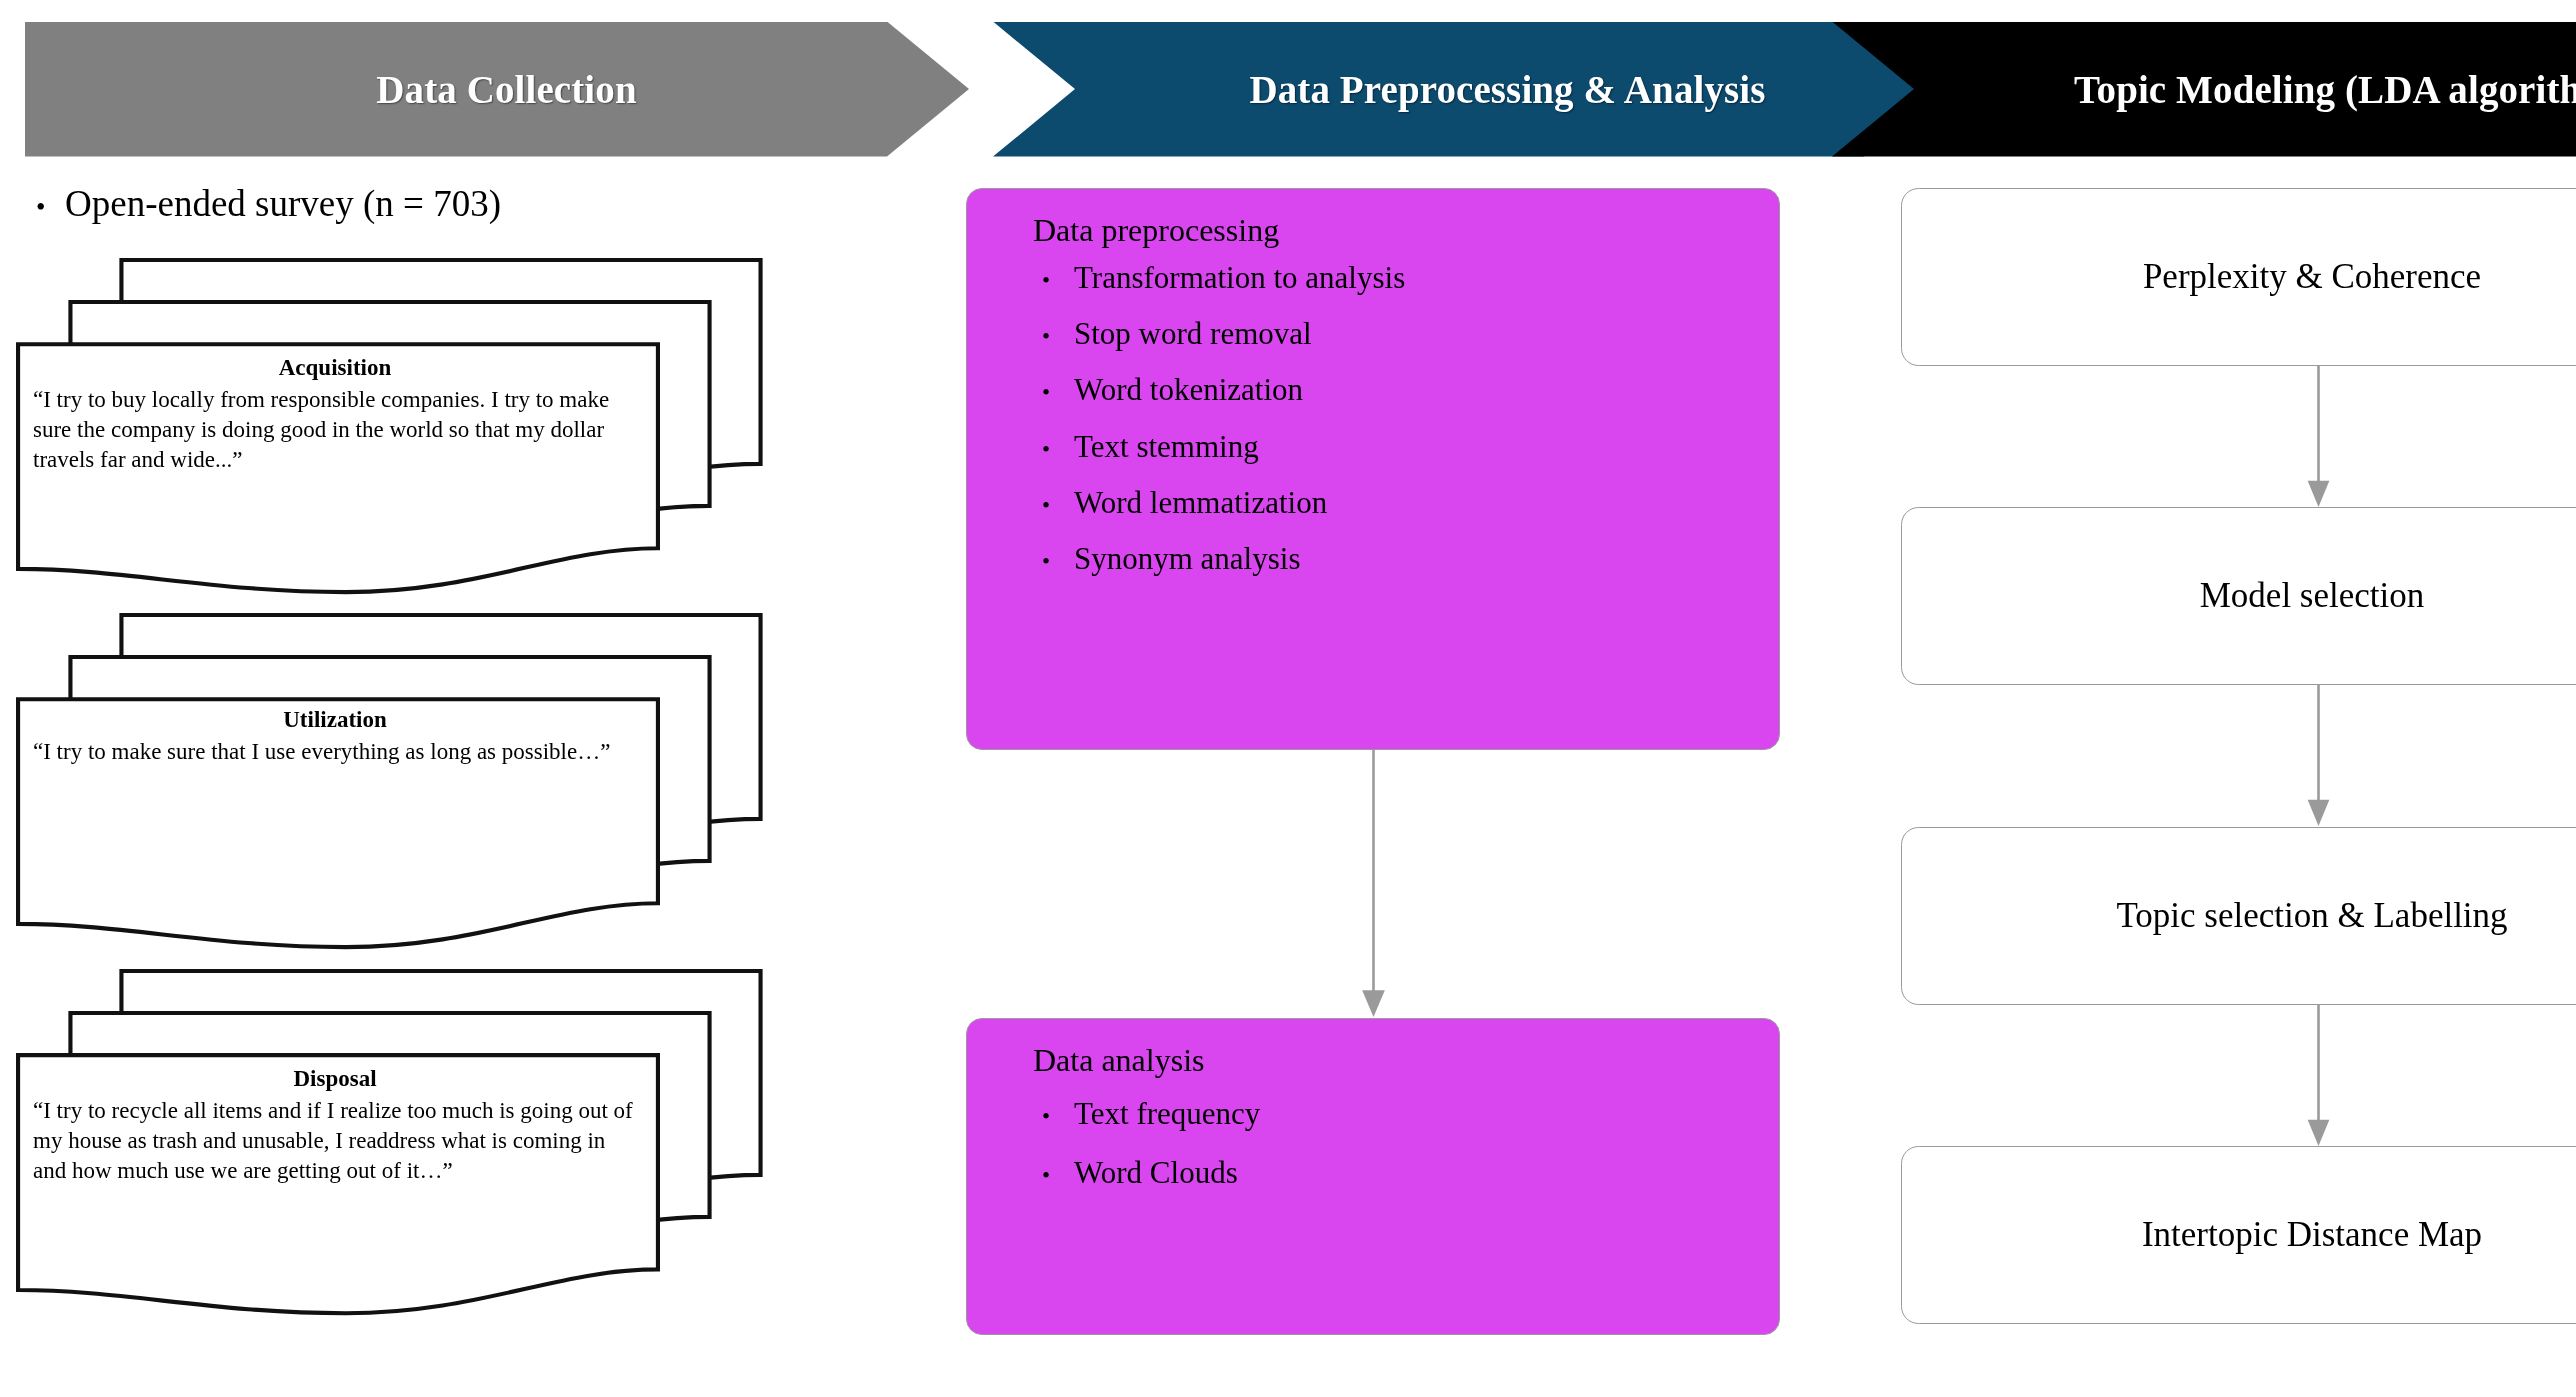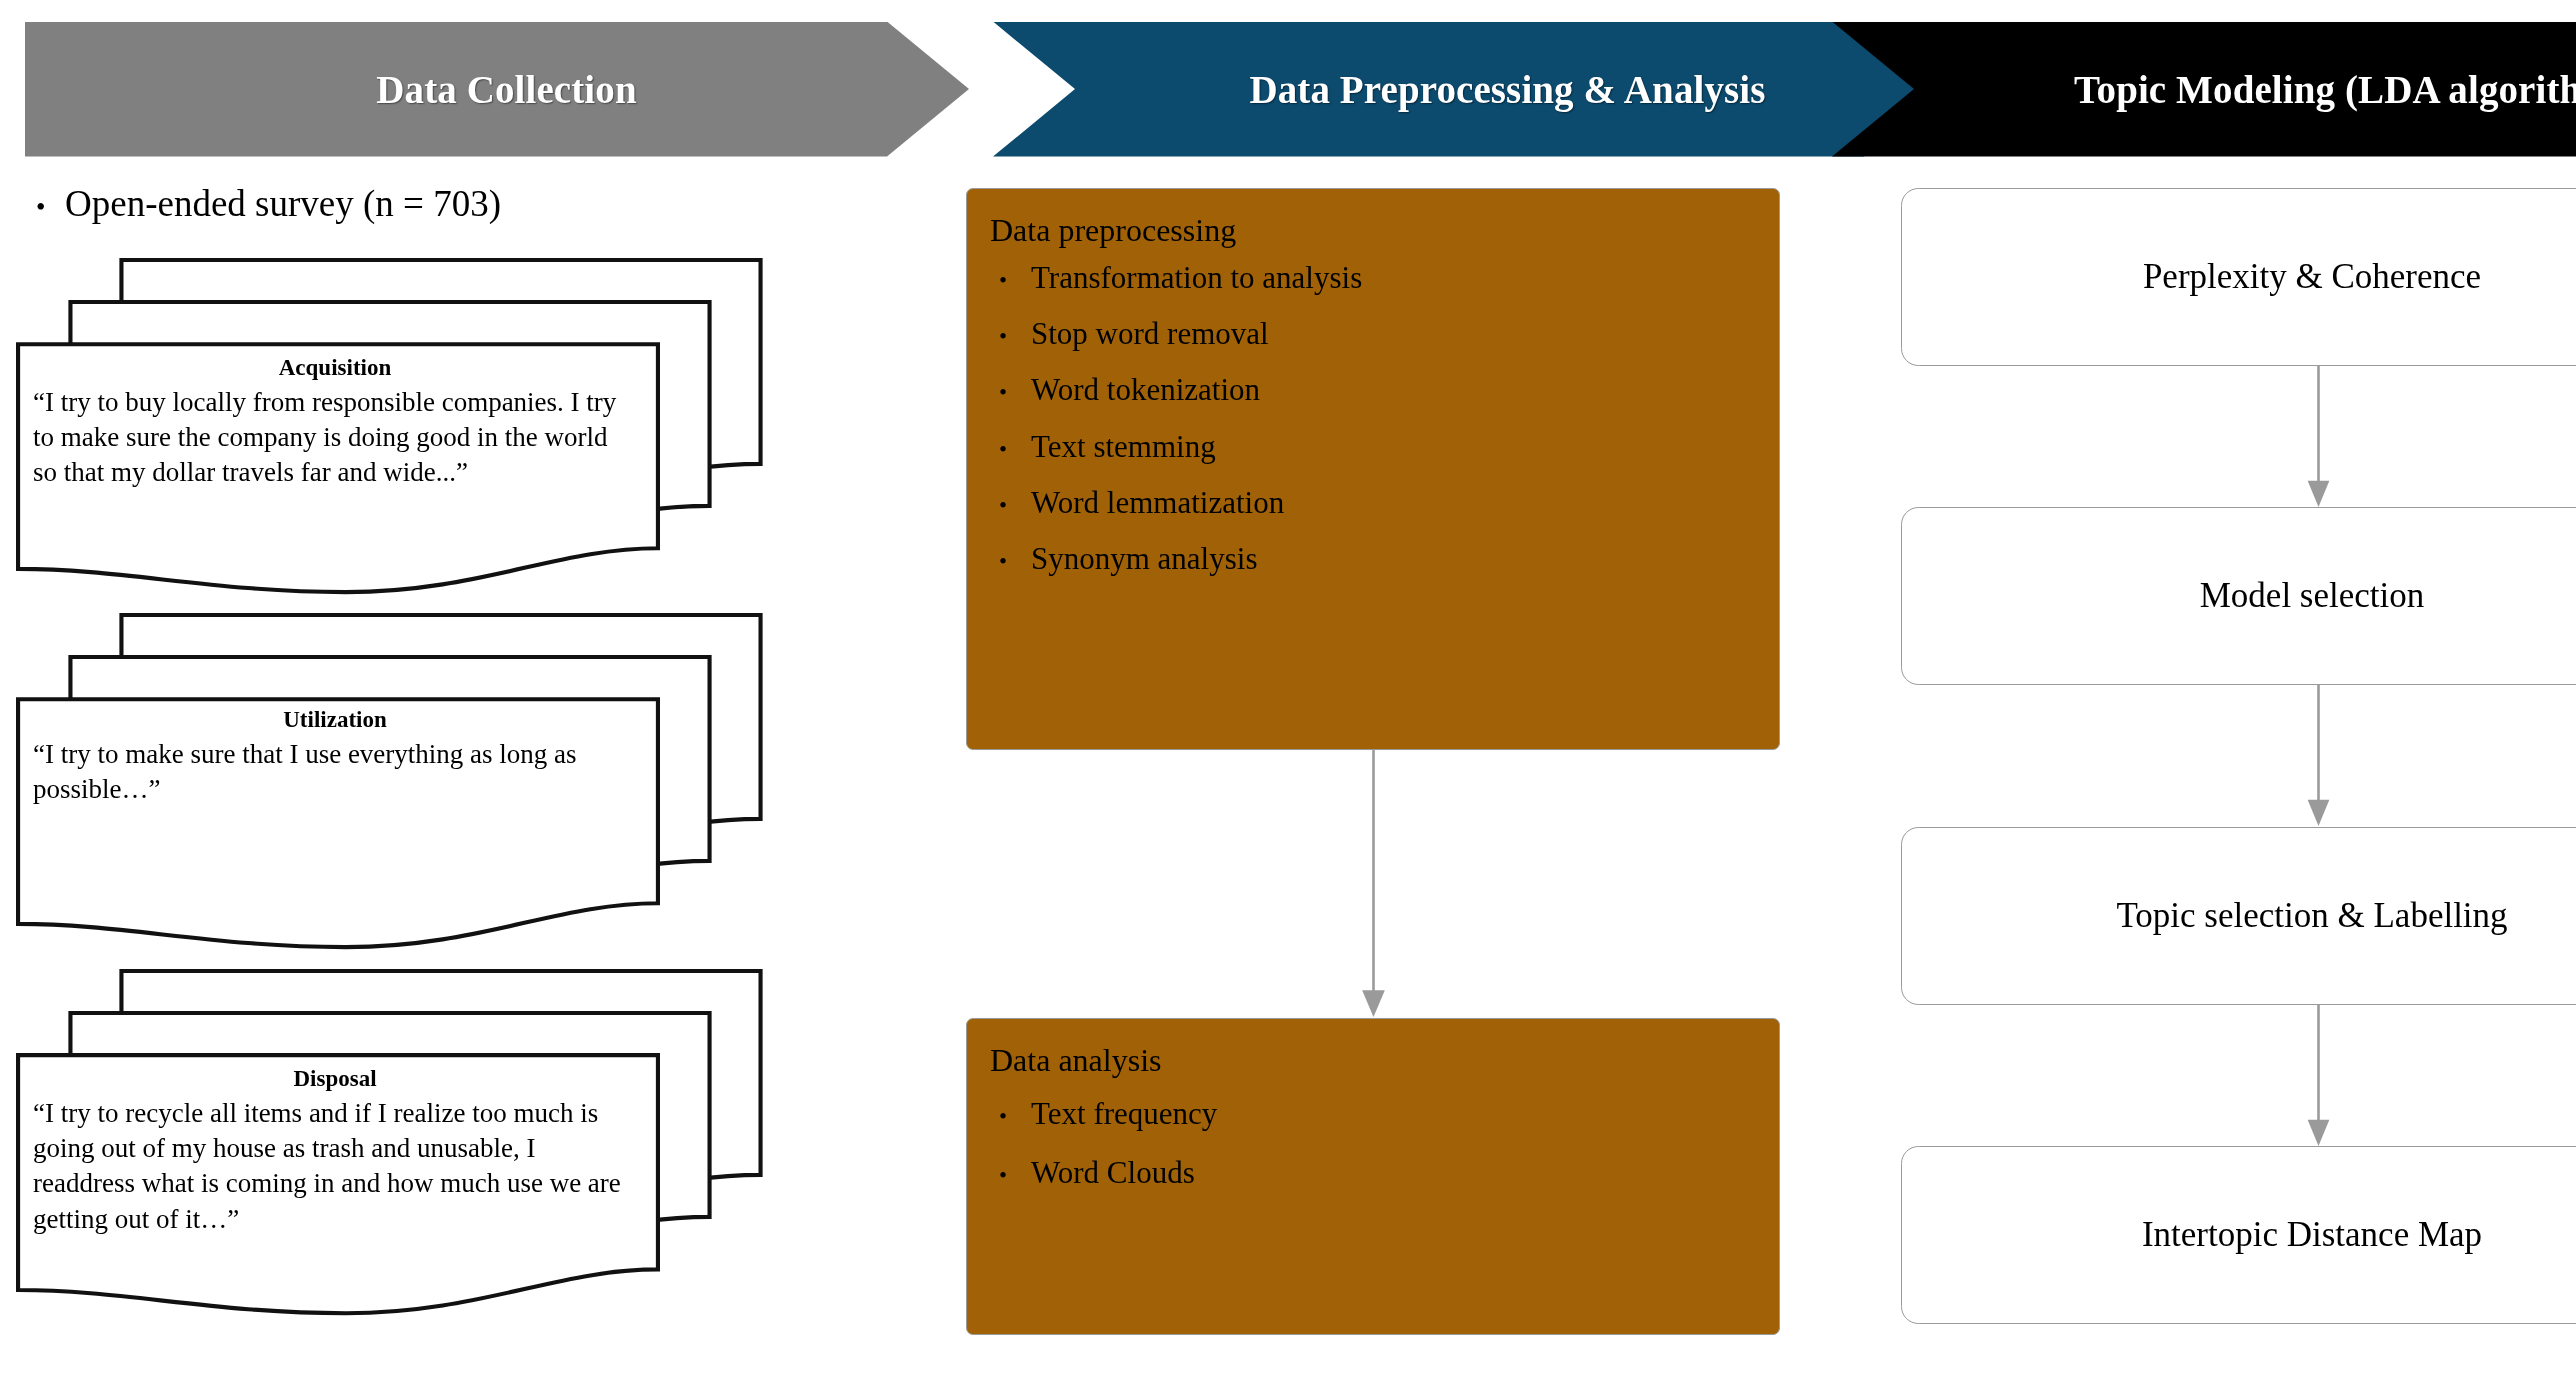--- a/index.html
+++ b/index.html
@@ -70,30 +70,31 @@
     position: absolute; left: 0; top: 0;
     width: 639px; height: 242px;
     padding: 13.4px 17.5px 0 17.5px;
     z-index: 4;
   }
   .sheet-title {
     text-align: center; font-weight: bold; font-size: 23px;
     line-height: 1.12; margin-bottom: 4.1px; color: #000;
   }
   .sheet-quote {
-    font-size: 27px; line-height: 1.30; color: #000; text-align: left;
+    font-size: 23px; line-height: 1.30; color: #000; text-align: left;
   }
 
   
   .col-center { position: absolute; left: 966px; top: 0; width: 817px; height: 1397px; }
   .rbox {
     position: absolute;
-    background: #a16207;
+    background: #d946ef;
     border: 1.5px solid #9a9a9a;
-    border-radius: 7px;
+    border-radius: 16px;
+    padding-left: 43px;
   }
   .box-preproc { left: 0px;  top: 188px;  width: 814px; height: 562px; }
   .box-analysis{ left: 0px;  top: 1018px; width: 814px; height: 317px; }
 
   .box-head {
     font-size: 32px; color: #000; line-height: 1.1;
     padding: 24px 0 0 23px;
   }
   .bullet-list { list-style: none; margin: 0; padding: 12.4px 0 0 0; }
   .bullet-list li {

